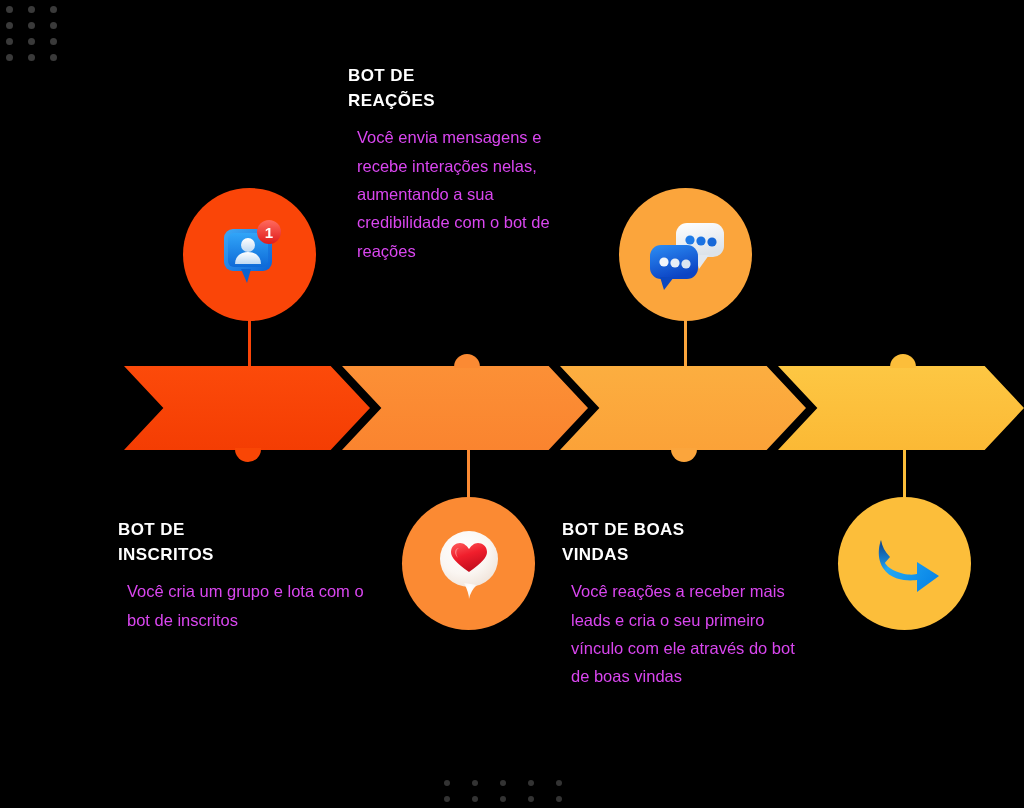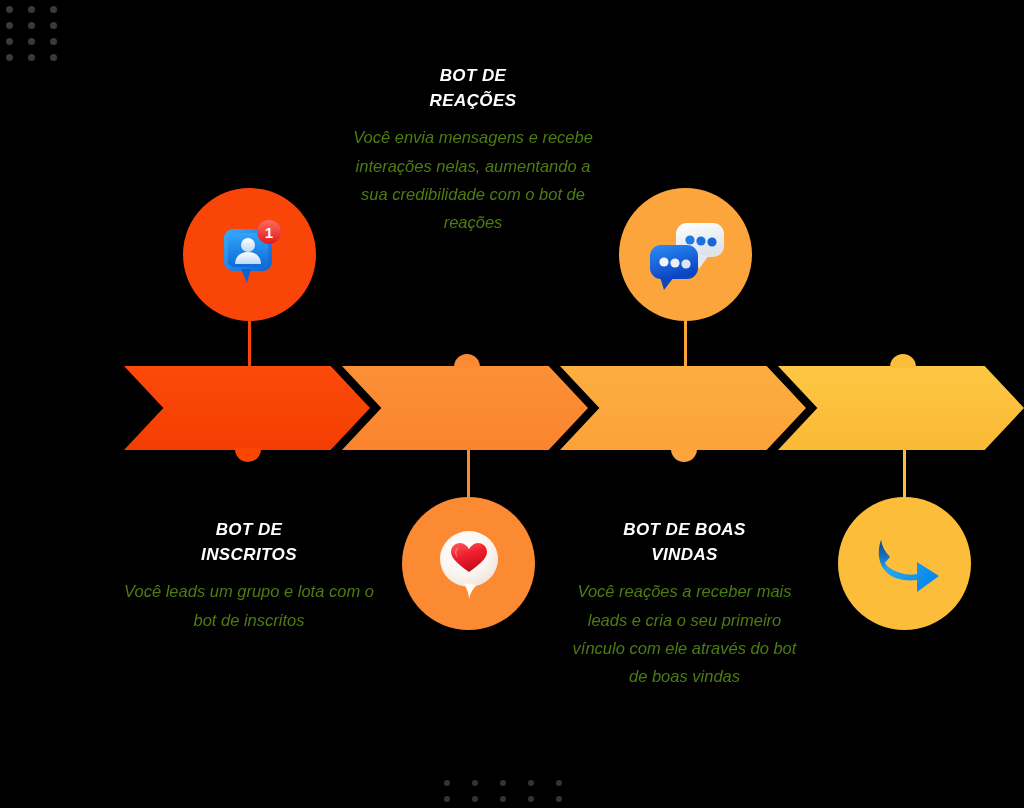--- a/index.html
+++ b/index.html
@@ -33,27 +33,27 @@
   .connector{position:absolute;width:3px;}
   .nub{position:absolute;width:26px;height:14px;}
   .nub.up{border-radius:13px 13px 0 0;}
   .nub.down{border-radius:0 0 13px 13px;}
 
   
   .node-circle{position:absolute;border-radius:50%;
     display:flex;align-items:center;justify-content:center;}
 
   
-  .text-block{position:absolute;text-align:center;font-style:italic;}
+  .text-block{position:absolute;}
   .node-title{
     font-weight:bold;font-size:17px;letter-spacing:.4px;line-height:1.45;
     text-transform:uppercase;margin:0 0 10px 0;color:#fff;
   }
   .node-desc{
-    font-size:16.5px;line-height:1.72;color:#4d7c0f;margin:0;font-weight:400;
+    font-size:16.5px;line-height:1.72;color:#d946ef;margin:9px;font-weight:400;
   }
 </style>
 </head>
 <body>
 
 <div id="stage">
 
   <div class="dotgrid" id="dots-topleft">
     <span></span>
       <span></span>
@@ -194,21 +194,21 @@
                C54 56 30 60 20 44 C12 31 18 16 18 16 Z" fill="url(#gArr)"></path>
       <path d="M18 16 C18 16 14 32 20 41 L27 33 C22 28 19 22 18 16 Z" fill="url(#gArrDark)"></path>
     </svg>
   </div>
 
   <div class="text-block" style="left:118px;top:518px;width:262px;">
     <div class="node-title">
       <span>BOT DE</span><br>
       <span>INSCRITOS</span>
     </div>
-    <p class="node-desc">Você leads um grupo e lota com o bot de inscritos</p>
+    <p class="node-desc">Você cria um grupo e lota com o bot de inscritos</p>
   </div>
 
   <div class="text-block" style="left:348px;top:64px;width:250px;">
     <div class="node-title">
       <span>BOT DE</span><br>
       <span>REAÇÕES</span>
     </div>
     <p class="node-desc">Você envia mensagens e recebe interações nelas, aumentando a sua credibilidade com o bot de reações</p>
   </div>
 

